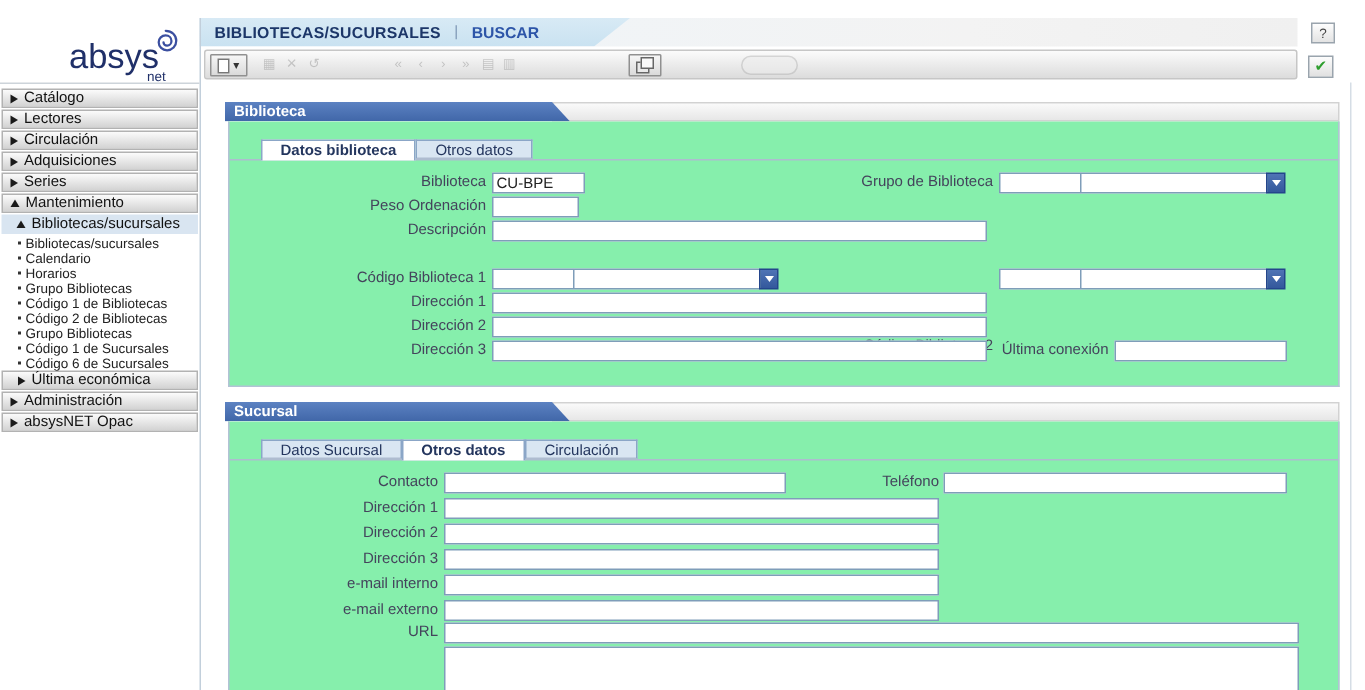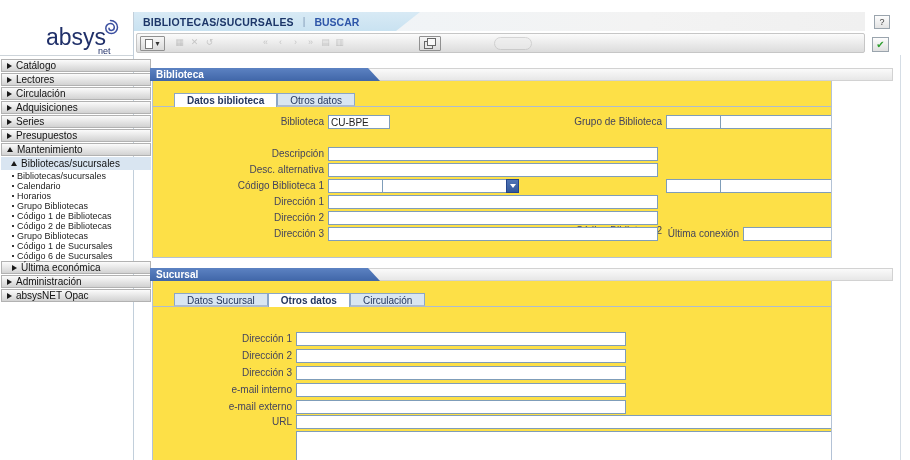--- a/index.html
+++ b/index.html
@@ -46,21 +46,21 @@
   #confirm-btn { position:absolute; left:872px; top:37px; width:17px; height:15px;
     border:1px solid #9aa4ad; background:linear-gradient(#fdfdfd,#e0e0e0);
     font-size:10px; color:#2e9e2e; text-align:center; line-height:13px; cursor:pointer; }
 
   
   #vline-l { position:absolute; left:133px; top:12px; width:0; height:448px; border-left:1px solid #c2cfdb; }
   #vline-r { position:absolute; left:900px; top:55px; width:0; height:405px; border-left:1px solid #d5dde5; }
   #hline { position:absolute; left:0; top:55px; width:133px; border-top:1px solid #cdd4da; }
 
   
-  #sidebar { position:absolute; left:1px; top:59px; width:150px; }
+  #sidebar { position:absolute; left:1px; top:59px; width:131px; }
   .nav-top { height:13px; margin-bottom:1px; background:linear-gradient(#fbfbfb,#d2d2d2);
     border:1px solid #b2b2b2; display:flex; align-items:center; padding-left:5px;
     font-size:10px; color:#111; cursor:pointer; white-space:nowrap; }
   .nav-sec { height:13px; margin-bottom:1px; background:#d9e5f1; display:flex; align-items:center;
     padding-left:10px; font-size:10px; color:#111; cursor:pointer; white-space:nowrap; }
   .nav-sub { height:10px; display:flex; align-items:center; padding-left:11px;
     font-size:9px; color:#222; cursor:pointer; white-space:nowrap; }
   .nav-eco { height:13px; margin-bottom:1px; background:linear-gradient(#fbfbfb,#d2d2d2);
     border:1px solid #b2b2b2; display:flex; align-items:center; padding-left:10px;
     font-size:10px; color:#111; cursor:pointer; white-space:nowrap; }
@@ -71,21 +71,21 @@
   .blt { width:2px; height:2px; background:#333; margin-right:3px; flex:none; }
 
   
   .sec-hd { position:absolute; left:150px; height:13px; width:743px; }
   .sec-hd .gray { position:absolute; left:218px; top:0; width:525px; height:13px;
     background:linear-gradient(#fafafa,#e7e7e7); border:1px solid #d2d2d2; }
   .sec-hd .blue { position:absolute; left:0; top:0; width:230px; height:13px;
     background:linear-gradient(#5c82c2,#4066a8);
     clip-path:polygon(0 0,calc(100% - 12px) 0,100% 100%,0 100%);
     color:#fff; font-size:10px; font-weight:bold; line-height:13px; padding-left:6px; }
-  .fbox { position:absolute; left:152px; width:680px; background:#fde047;
+  .fbox { position:absolute; left:152px; width:741px; background:#86efac;
     border:1px solid #b3c2d6; border-top:none; overflow:hidden; }
   .tabs { position:absolute; left:0; top:12px; width:100%; height:14px;
     border-bottom:1px solid #aebcd0; padding-left:21px; display:flex; }
   .tab { height:13px; line-height:13px; padding:0 12px; font-size:10px; color:#24365e;
     background:#d9e6f2; border:1px solid #8ba6c7; border-bottom:1px solid #aebcd0;
     cursor:pointer; white-space:nowrap; }
   .tab.active { background:#fff; font-weight:bold; height:14px; border-bottom:none; z-index:2; }
 
   .row { position:absolute; left:0; right:0; height:14px; }
   .row > * { position:absolute; top:0; }
@@ -165,24 +165,20 @@
     </div>
   <div class="nav-top">
       <span class="tri-r"></span>
       <span>Adquisiciones</span>
     </div>
   <div class="nav-top">
       <span class="tri-r"></span>
       <span>Series</span>
     </div>
   <div class="nav-top">
-      <span class="tri-r"></span>
-      <span>Presupuestos</span>
-    </div>
-  <div class="nav-top">
       <span class="tri-u"></span>
       <span>Mantenimiento</span>
     </div>
   <div class="nav-sec">
       <span class="tri-u"></span>
       <span>Bibliotecas/sucursales</span>
     </div>
   <div class="nav-sub">
       <span class="blt"></span>
       <span>Bibliotecas/sucursales</span>
@@ -245,26 +241,26 @@
   <div class="row" style="top:34px;">
     <span class="lbl" style="left:0; width:171px;">Biblioteca</span>
     <input class="inp" style="left: 175px; width: 62px;" readonly="" value="CU-BPE">
     <span class="lbl" style="left:330px; width:179px;">Grupo de Biblioteca</span>
     <span class="combo" style="left:513px;">
       <input class="inp" style="width: 55px;" readonly="">
       <input class="inp" style="width: 125px;" readonly="">
       <span class="ddbtn"></span>
     </span>
   </div>
+  <div class="row" style="top:50px;">
+    <span class="lbl" style="left:0; width:171px;">Peso Ordenación</span>
+    <input class="inp" style="left: 175px; width: 58px;" readonly="">
+  </div>
   <div class="row" style="top:66px;">
     <span class="lbl" style="left:0; width:171px;">Descripción</span>
-    <input class="inp" style="left: 175px; width: 330px;" readonly="">
-  </div>
-  <div class="row" style="top:82px;">
-    <span class="lbl" style="left:0; width:171px;">Desc. alternativa</span>
     <input class="inp" style="left: 175px; width: 330px;" readonly="">
   </div>
   <div class="row" style="top:98px;">
     <span class="lbl" style="left:0; width:171px;">Código Biblioteca 1</span>
     <span class="combo" style="left:175px;">
       <input class="inp" style="width: 55px;" readonly="">
       <input class="inp" style="width: 125px;" readonly="">
       <span class="ddbtn"></span>
     </span>
     <span class="lbl" style="left:330px; width:179px;margin-top:45px;">Código Biblioteca 2</span>
@@ -293,20 +289,26 @@
 <div class="sec-hd" style="top:268px;">
   <div class="gray"></div>
   <div class="blue">Sucursal</div>
 </div>
 <div class="fbox" style="top:281px; height:179px; border-bottom:none;">
   <div class="tabs">
     <div class="tab">Datos Sucursal</div>
     <div class="tab active">Otros datos</div>
     <div class="tab">Circulación</div>
   </div>
+  <div class="row" style="top:34px;">
+    <span class="lbl" style="left:0; width:139px;">Contacto</span>
+    <input class="inp" style="left: 143px; width: 228px;" readonly="">
+    <span class="lbl" style="left:353px; width:120px;">Teléfono</span>
+    <input class="inp" style="left: 476px; width: 229px;" readonly="">
+  </div>
   <div class="row" style="top:51px;">
     <span class="lbl" style="left:0; width:139px;">Dirección 1</span>
     <input class="inp" style="left: 143px; width: 330px;" readonly="">
   </div>
   <div class="row" style="top:68px;">
     <span class="lbl" style="left:0; width:139px;">Dirección 2</span>
     <input class="inp" style="left: 143px; width: 330px;" readonly="">
   </div>
   <div class="row" style="top:85px;">
     <span class="lbl" style="left:0; width:139px;">Dirección 3</span>

